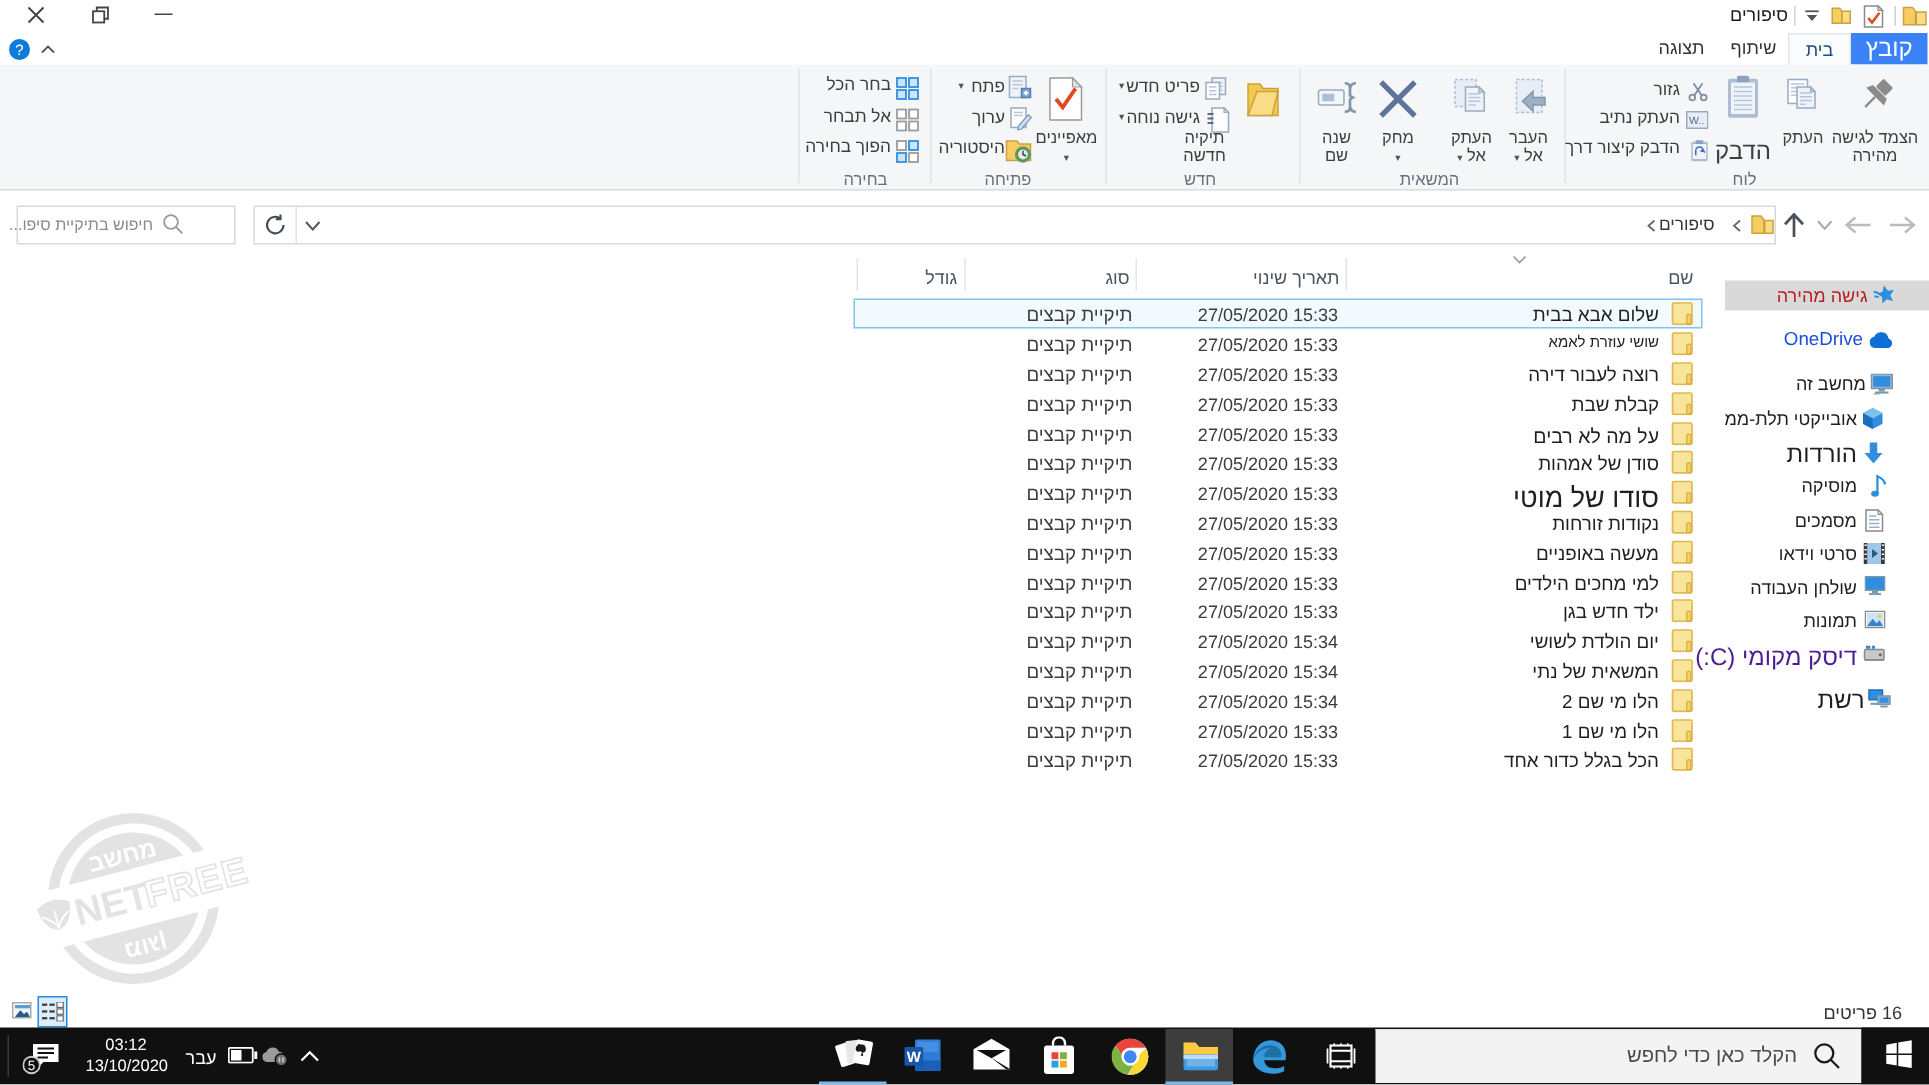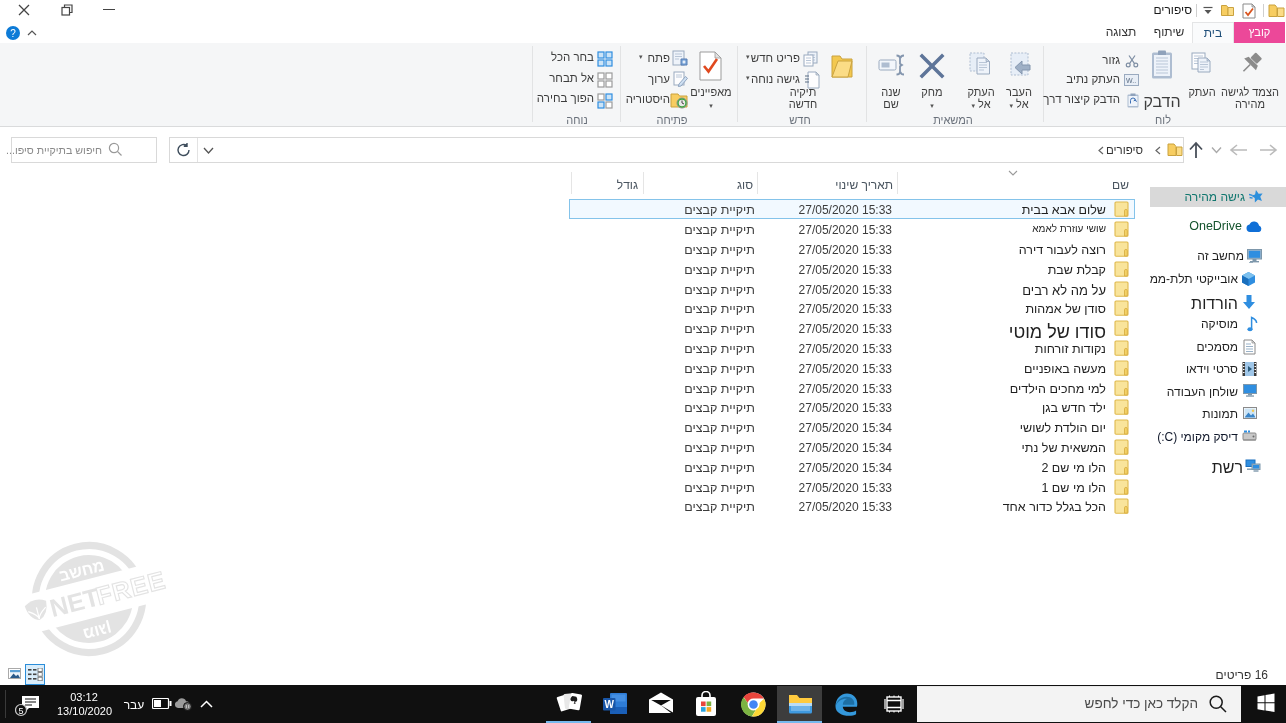--- a/index.html
+++ b/index.html
@@ -36,21 +36,21 @@
       <path d="M10 1 l3 3 h-3z" fill="#dcdcdc" stroke="#8a8a8a" stroke-width="0.8"></path>
       <path d="M3.5 9 l2.5 3 L11 5.5" stroke="#d9541e" stroke-width="1.8" fill="none"></path>
     </svg>
 <div class="a" style="left:1263px;top:4px;width:1px;height:13px;background:#cfcfcf"></div>
 <svg class="a" style="left:1268px;top:2px" width="17" height="17" viewBox="0 0 17 17">
       <path d="M1 3 h6 l2 2.5 v9 H1z" fill="#f7cd61" stroke="#caa23f" stroke-width="1"></path>
       <path d="M9.5 6 h6.5 v8.5 H9.5z" fill="#fbdc86" stroke="#caa23f" stroke-width="1"></path>
     </svg>
 
 <div class="a" style="left:0;top:22px;width:1286px;height:21px;background:#fff"></div>
-<div class="a ct" style="left:1234px;top:22px;width:51px;height:21px;background:#ec4899;color:#fff;font-size:11px;line-height:21px">קובץ</div>
+<div class="a ct" style="left:1234px;top:22px;width:51px;height:21px;background:#3b82f6;color:#fff;font-size:16px;line-height:21px">קובץ</div>
 <div class="a ct" style="left:1192px;top:22px;width:42px;height:21px;background:#fafbfc;border:1px solid #e4e5e6;border-bottom:none;color:#1e4e79;font-size:12px;line-height:20px">בית</div>
 <div class="a ct" style="left:1146px;top:22px;width:46px;height:21px;color:#333;font-size:12px;line-height:21px">שיתוף</div>
 <div class="a ct" style="left:1096px;top:22px;width:50px;height:21px;color:#333;font-size:12px;line-height:21px">תצוגה</div>
 
 <svg class="a" style="left:6px;top:26px" width="14" height="14" viewBox="0 0 14 14">
       <circle cx="7" cy="7" r="7" fill="#0d7bd7"></circle>
       <text x="7" y="10.5" font-size="10" fill="#fff" text-anchor="middle" font-family="Liberation Sans">?</text>
     </svg>
 <svg class="a" style="left:27px;top:29px" width="10" height="8" viewBox="0 0 10 8">
       <path d="M1 6 L5 2 L9 6" stroke="#555" stroke-width="1.2" fill="none"></path>
@@ -60,21 +60,21 @@
 
 <div class="a" style="left:1043px;top:46px;width:1px;height:76px;background:#e2e3e4"></div>
     <div class="a" style="left:866px;top:46px;width:1px;height:76px;background:#e2e3e4"></div>
     <div class="a" style="left:737px;top:46px;width:1px;height:76px;background:#e2e3e4"></div>
     <div class="a" style="left:620px;top:46px;width:1px;height:76px;background:#e2e3e4"></div>
     <div class="a" style="left:532px;top:46px;width:1px;height:76px;background:#e2e3e4"></div>
 <div class="a ct" style="left:1123px;top:114px;width:80px;font-size:11px;color:#69707a">לוח</div>
     <div class="a ct" style="left:913px;top:114px;width:80px;font-size:11px;color:#69707a">המשאית</div>
     <div class="a ct" style="left:760px;top:114px;width:80px;font-size:11px;color:#69707a">חדש</div>
     <div class="a ct" style="left:632px;top:114px;width:80px;font-size:11px;color:#69707a">פתיחה</div>
-    <div class="a ct" style="left:537px;top:114px;width:80px;font-size:11px;color:#69707a">נוחה</div>
+    <div class="a ct" style="left:537px;top:114px;width:80px;font-size:11px;color:#69707a">בחירה</div>
 
 <svg class="a" style="left:1238px;top:51px" width="27" height="27" viewBox="0 0 27 27">
 <g fill="#8b8b8b" transform="rotate(45 13.5 12)">
         <rect x="9" y="1.5" width="9" height="7.5" rx="1"></rect>
         <path d="M7 9.5 h13 l1.8 4.5 H5.2z"></path>
         <rect x="12.8" y="14" width="1.6" height="9.5"></rect>
       </g>
     </svg>
 
 <svg class="a" style="left:1190px;top:52px" width="25" height="26" viewBox="0 0 25 26">
@@ -376,26 +376,26 @@
 <svg class="a" style="left:1114px;top:498.4px" width="15" height="16" viewBox="0 0 15 16">
       <rect x="1" y="1" width="13" height="14.2" rx="1" fill="#f9e49b" stroke="#dfb94e" stroke-width="1.1"></rect>
       <path d="M10.5 15 v-5.2 a1.4 1.4 0 0 1 2.8 0 V15z" fill="#f3d267" stroke="#d9af43" stroke-width=".9"></path>
     </svg>
 <div class="a rt" style="right:180px;top:500.4px;font-size:12.5px;color:#1f1f1f">הכל בגלל כדור אחד</div>
 <div class="a" style="right:394px;top:500.4px;font-size:12px;color:#3c3c3c;white-space:nowrap">27/05/2020 15:33</div>
 <div class="a rt" style="right:531px;top:500.4px;font-size:12.5px;color:#3c3c3c">תיקיית קבצים</div>
 
 <div class="a" style="left:1150px;top:187px;width:136px;height:20px;background:#d9d9d9"></div>
 
-<div class="a rt" style="right:41px;top:190px;font-size:12px;color:#0f766e">גישה מהירה</div>
+<div class="a rt" style="right:41px;top:190px;font-size:12px;color:#b91c1c">גישה מהירה</div>
     <svg class="a" style="left:1249px;top:190px" width="14" height="13" viewBox="0 0 14 13">
       <path d="M8.2 0 L10 4.2 14 4.6 11 7.5 11.8 11.8 8.2 9.6 4.6 11.8 5.4 7.5 2.4 4.6 6.4 4.2z" fill="#2c8fdc" transform="rotate(-12 8 6)"></path>
       <path d="M0 4.5 l3.5 .8 M.6 7.5 l3 .6" stroke="#2c8fdc" stroke-width="1.3"></path>
     </svg>
-<div class="a" style="right:44px;top:219px;font-size:12.5px;color:#14532d">OneDrive</div>
+<div class="a" style="right:44px;top:219px;font-size:12.5px;color:#1d4ed8">OneDrive</div>
     <svg class="a" style="left:1246px;top:221px" width="17" height="12" viewBox="0 0 17 12">
       <path d="M4 11 a3.8 3.8 0 0 1 -.5-7.5 A5 5 0 0 1 13 4.6 A3.4 3.4 0 0 1 13.2 11z" fill="#0f6fd7"></path>
     </svg>
 <div class="a rt" style="right:42px;top:249px;font-size:12px;color:#1f1f1f">מחשב זה</div>
     <svg class="a" style="left:1247px;top:249px" width="15" height="14" viewBox="0 0 15 14">
       <rect x="0.5" y="0.5" width="14" height="9.5" fill="#9fb6c8" stroke="#7d97ab"></rect>
       <rect x="1.8" y="1.8" width="11.4" height="7" fill="#2f8ee0"></rect>
       <rect x="5.5" y="10" width="4" height="2" fill="#7d97ab"></rect>
       <rect x="3" y="12" width="9" height="1.4" fill="#7d97ab"></rect>
       <path d="M2 13.8 h4" stroke="#7d97ab"></path>
@@ -435,21 +435,21 @@
       <rect x="5" y="9.8" width="4" height="1.6" fill="#7d97ab"></rect>
       <rect x="3" y="11.4" width="8" height="1.3" fill="#7d97ab"></rect>
     </svg>
 <div class="a rt" style="right:48px;top:407px;font-size:12px;color:#1f1f1f">תמונות</div>
     <svg class="a" style="left:1243px;top:407px" width="14" height="12" viewBox="0 0 14 12">
       <rect x=".5" y=".5" width="13" height="11" fill="#fff" stroke="#8a8a8a"></rect>
       <rect x="1.5" y="1.5" width="11" height="9" fill="#cce4f5"></rect>
       <path d="M1.5 10.5 L5.5 5.5 L8 8.5 L10 6.5 L12.5 10.5z" fill="#3a85c8"></path>
       <circle cx="10" cy="3.8" r="1.2" fill="#f5c84f"></circle>
     </svg>
-<div class="a rt" style="right:48px;top:430px;font-size:12px;color:#0f172a">דיסק מקומי (C:)</div>
+<div class="a rt" style="right:48px;top:430px;font-size:16px;color:#4c1d95">דיסק מקומי (C:)</div>
     <svg class="a" style="left:1242px;top:429px" width="15" height="14" viewBox="0 0 15 14">
       <rect x="1" y="4" width="13" height="7" rx="1" fill="#c8c8c8" stroke="#8a8a8a"></rect>
       <circle cx="11.5" cy="7.5" r="1" fill="#6a6a6a"></circle>
       <path d="M1 11 h13" stroke="#8a8a8a"></path>
       <path d="M2 2.5 h3 M6 2.5 h2" stroke="#2f8ee0" stroke-width="2"></path>
     </svg>
 <div class="a rt" style="right:43px;top:459px;font-size:16px;color:#1f1f1f">רשת</div>
     <svg class="a" style="left:1245px;top:459px" width="16" height="14" viewBox="0 0 16 14">
       <rect x="1" y="1" width="9" height="6.5" fill="#2f8ee0" stroke="#1a6fbd"></rect>
       <rect x="2" y="9.5" width="7" height="1.4" fill="#7d97ab"></rect>

